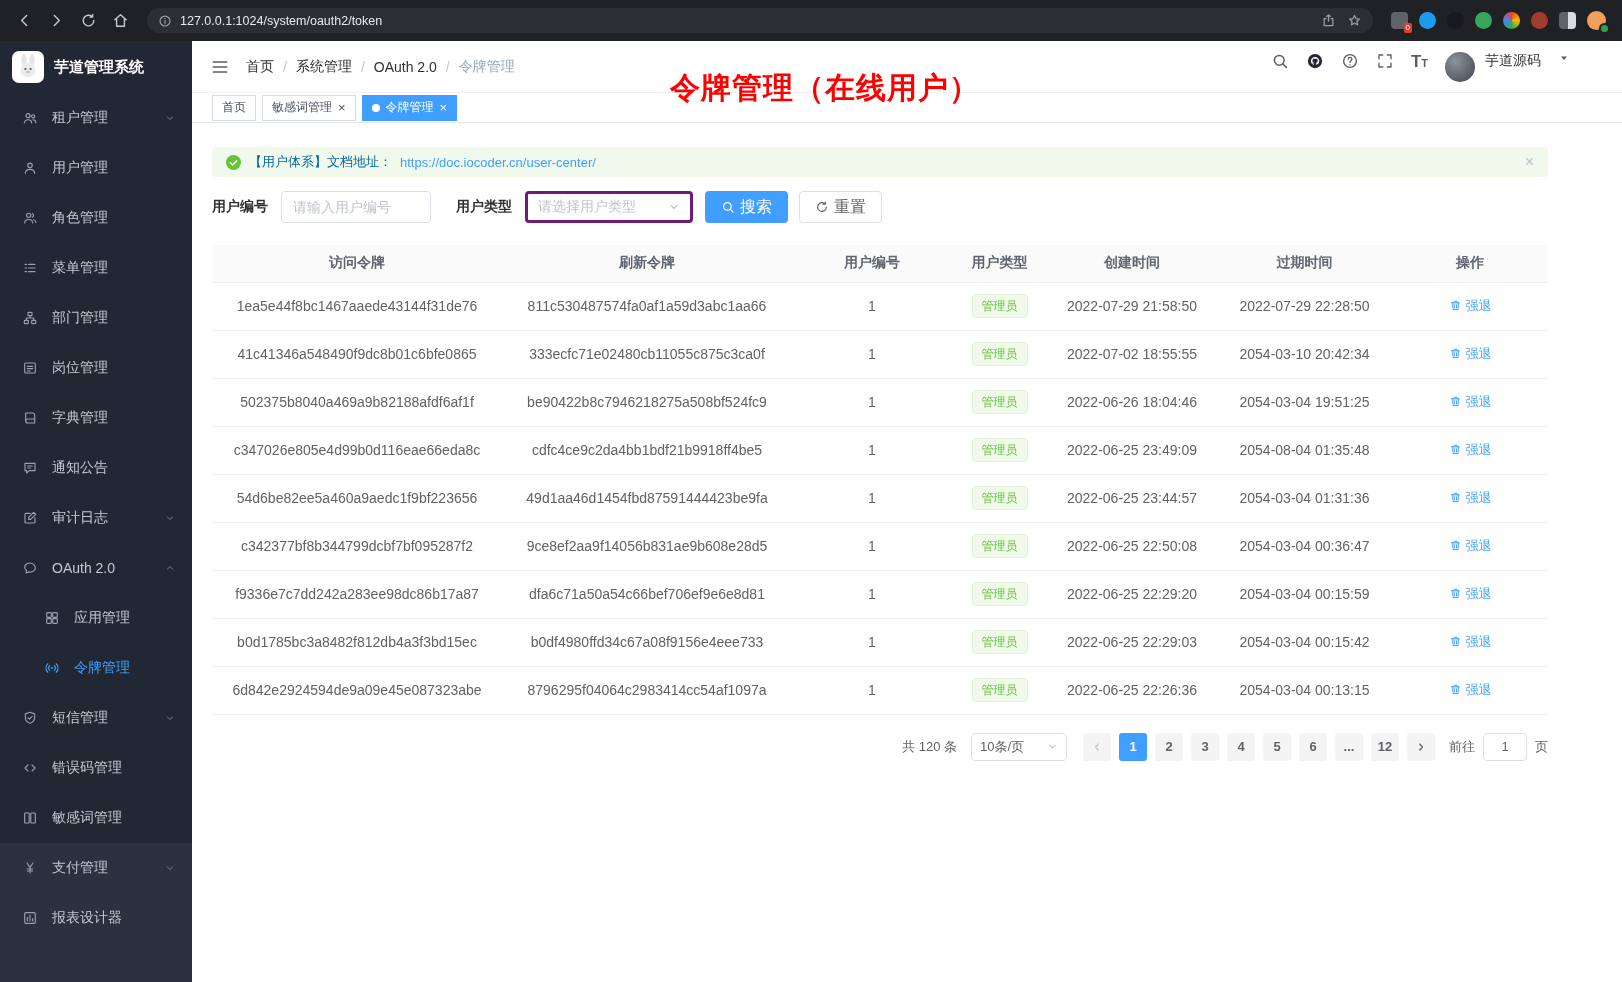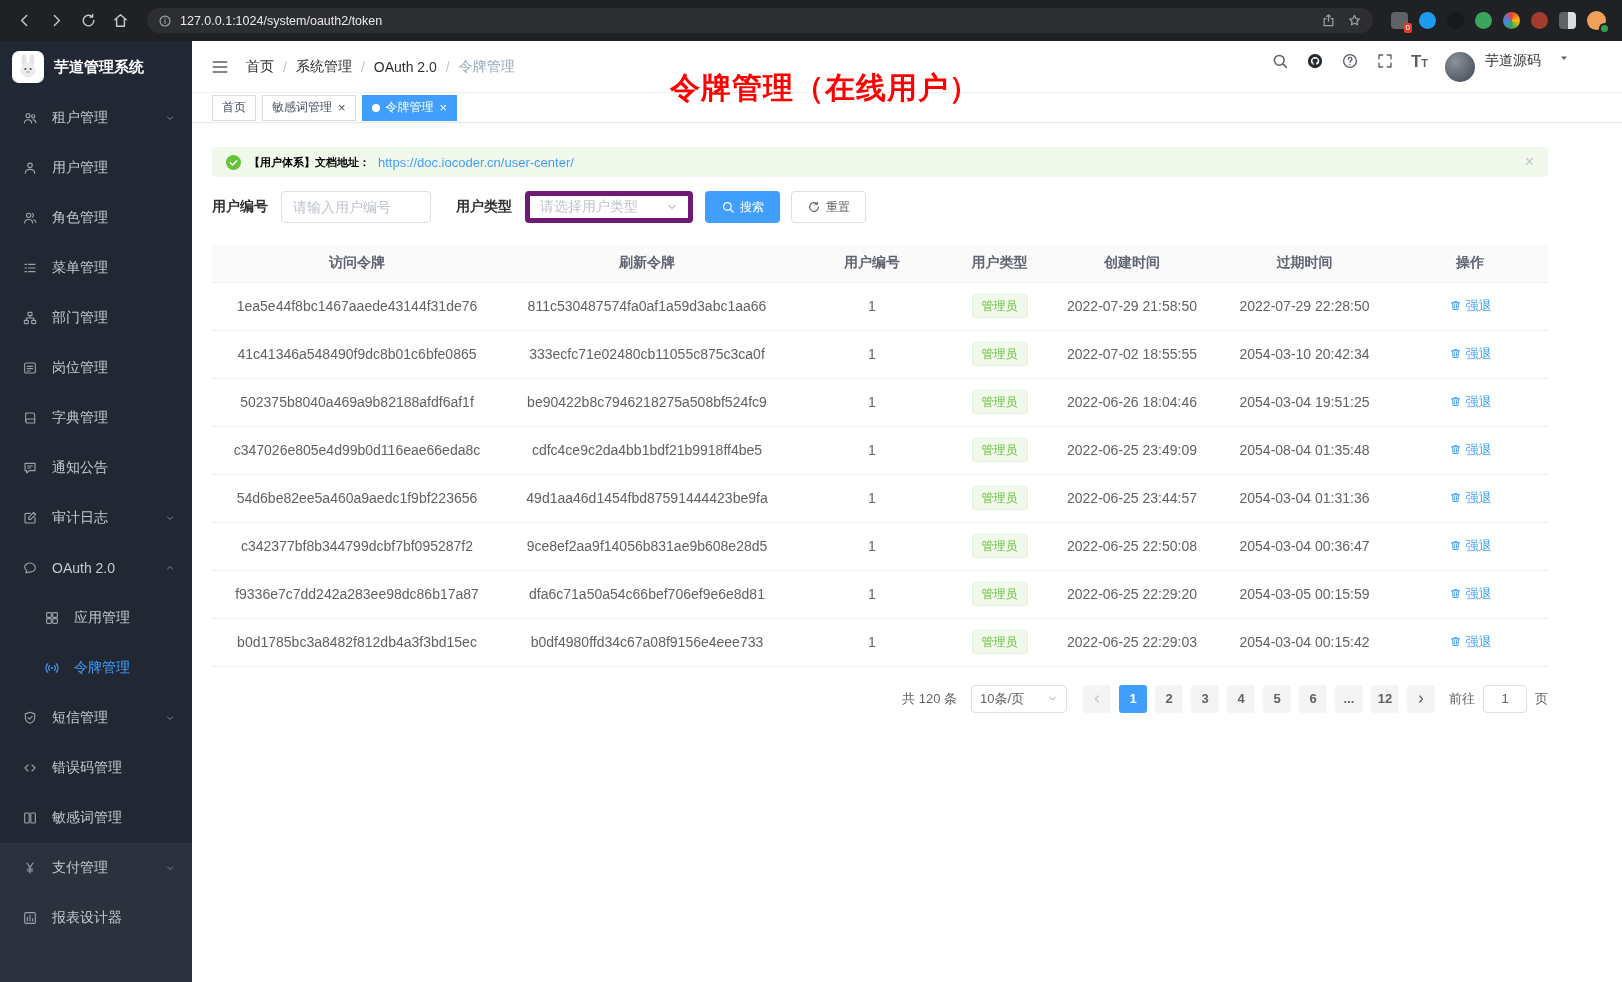--- a/index.html
+++ b/index.html
@@ -64,31 +64,31 @@
   .tabsbar { height: 30px; display: flex; align-items: center; padding: 0 20px; border-bottom: 1px solid #e4e7ed; gap: 6px; flex-shrink: 0; }
   .tab { height: 26px; display: inline-flex; align-items: center; gap: 6px; padding: 0 9px; border: 1px solid #d8dce5; background: #fff; font-size: 12px; color: #495060; cursor: pointer; white-space: nowrap; }
   .tab.active { background: #409eff; border-color: #409eff; color: #fff; }
   .tab-dot { width: 8px; height: 8px; border-radius: 50%; background: #fff; display: inline-block; }
   .tab-close { font-size: 13px; line-height: 1; }
 
   
   .content { flex: 1; padding: 24px 74px 0 20px; }
   .alert { height: 30px; background: #f0f9eb; border-radius: 4px; display: flex; align-items: center; padding: 0 14px; gap: 8px; }
   .alert-check { width: 15px; height: 15px; flex-shrink: 0; }
-  .alert-text { color: #000000; font-size: 11px; font-weight: 700; }
+  .alert-text { color: #0369a1; font-size: 13px; font-weight: 400; }
   .alert-link { color: #409eff; font-size: 13px; text-decoration: none; cursor: pointer; }
   .alert-close { margin-left: auto; color: #c0c4cc; font-size: 16px; cursor: pointer; line-height: 1; }
 
   .filters { margin-top: 14px; display: flex; align-items: center; }
   .f-label { font-size: 14px; font-weight: 700; color: #303133; margin-right: 13px; white-space: nowrap; }
   .f-input { width: 150px; height: 32px; border: 1px solid #dcdfe6; border-radius: 4px; padding: 0 11px; font-size: 14px; color: #606266; margin-right: 25px; font-family: inherit; outline: none; }
   .f-input::placeholder { color: #bfc4cd; }
-  .f-select { width: 168px; height: 32px; border: 5px solid #701a75; border-radius: 4px; padding: 0 10px; display: flex; align-items: center; justify-content: space-between; margin-right: 12px; color: #bfc4cd; font-size: 14px; cursor: pointer; }
+  .f-select { width: 168px; height: 32px; border: 3px solid #701a75; border-radius: 4px; padding: 0 10px; display: flex; align-items: center; justify-content: space-between; margin-right: 12px; color: #bfc4cd; font-size: 14px; cursor: pointer; }
   .f-select svg { width: 12px; height: 12px; color: #c0c4cc; }
-  .btn { height: 32px; border-radius: 4px; display: inline-flex; align-items: center; gap: 5px; padding: 0 15px; font-size: 12px; cursor: pointer; border: 1px solid transparent; font-family: inherit; }
+  .btn { height: 32px; border-radius: 4px; display: inline-flex; align-items: center; gap: 5px; padding: 0 15px; font-size: 16px; cursor: pointer; border: 1px solid transparent; font-family: inherit; }
   .btn svg { width: 14px; height: 14px; }
   .btn-primary { background: #409eff; color: #fff; margin-right: 11px; }
   .btn-plain { background: #fff; border-color: #dcdfe6; color: #606266; }
 
   .token-table { width: 1336px; border-collapse: collapse; margin-top: 22px; table-layout: fixed; }
   .token-table th { height: 37px; font-size: 14px; color: #5e6470; font-weight: 700; background: #fafafa; border-bottom: 1px solid #ebeef5; text-align: center; }
   .token-table td { height: 48px; font-size: 14px; color: #606266; border-bottom: 1px solid #ebeef5; text-align: center; padding: 0 4px; white-space: nowrap; overflow: hidden; }
   .tag { display: inline-block; padding: 0 9px; height: 24px; line-height: 22px; background: #f0f9eb; border: 1px solid #e1f3d8; color: #67c23a; font-size: 12px; border-radius: 4px; }
   .act { color: #409eff; display: inline-flex; align-items: center; gap: 4px; font-size: 13px; cursor: pointer; text-decoration: none; }
   .act svg { width: 13px; height: 13px; }
@@ -529,21 +529,21 @@
       </a>
     </td>
   </tr>
 
   <tr>
     <td>f9336e7c7dd242a283ee98dc86b17a87</td>
     <td>dfa6c71a50a54c66bef706ef9e6e8d81</td>
     <td>1</td>
     <td><span class="tag">管理员</span></td>
     <td>2022-06-25 22:29:20</td>
-    <td>2054-03-05 00:15:59</td>
+    <td>2054-03-04 00:15:59</td>
     <td>
       <a class="act">
         <svg viewBox="0 0 24 24" fill="none" stroke="currentColor" stroke-width="1.8" stroke-linecap="round" stroke-linejoin="round">
                     <path d="M4.5 7h15M9.5 7V4.5h5V7M6.5 7l.9 12.5h9.2L17.5 7M10 10.5v6M14 10.5v6"></path>
                   </svg>
         <span>强退</span>
       </a>
     </td>
   </tr>
 
@@ -557,20 +557,36 @@
     <td>
       <a class="act">
         <svg viewBox="0 0 24 24" fill="none" stroke="currentColor" stroke-width="1.8" stroke-linecap="round" stroke-linejoin="round">
                     <path d="M4.5 7h15M9.5 7V4.5h5V7M6.5 7l.9 12.5h9.2L17.5 7M10 10.5v6M14 10.5v6"></path>
                   </svg>
         <span>强退</span>
       </a>
     </td>
   </tr>
 
+  <tr>
+    <td>6d842e2924594de9a09e45e087323abe</td>
+    <td>8796295f04064c2983414cc54af1097a</td>
+    <td>1</td>
+    <td><span class="tag">管理员</span></td>
+    <td>2022-06-25 22:26:36</td>
+    <td>2054-03-04 00:13:15</td>
+    <td>
+      <a class="act">
+        <svg viewBox="0 0 24 24" fill="none" stroke="currentColor" stroke-width="1.8" stroke-linecap="round" stroke-linejoin="round">
+                    <path d="M4.5 7h15M9.5 7V4.5h5V7M6.5 7l.9 12.5h9.2L17.5 7M10 10.5v6M14 10.5v6"></path>
+                  </svg>
+        <span>强退</span>
+      </a>
+    </td>
+  </tr>
 </tbody>
       </table>
 
       <div class="pagination">
         <span class="pg-total">共 120 条</span>
         <div class="pg-size">
           <span>10条/页</span>
           <svg viewBox="0 0 24 24" fill="none" stroke="currentColor" stroke-width="2.4" stroke-linecap="round" stroke-linejoin="round">
               <path d="M6 9l6 6 6-6"></path>
             </svg>

